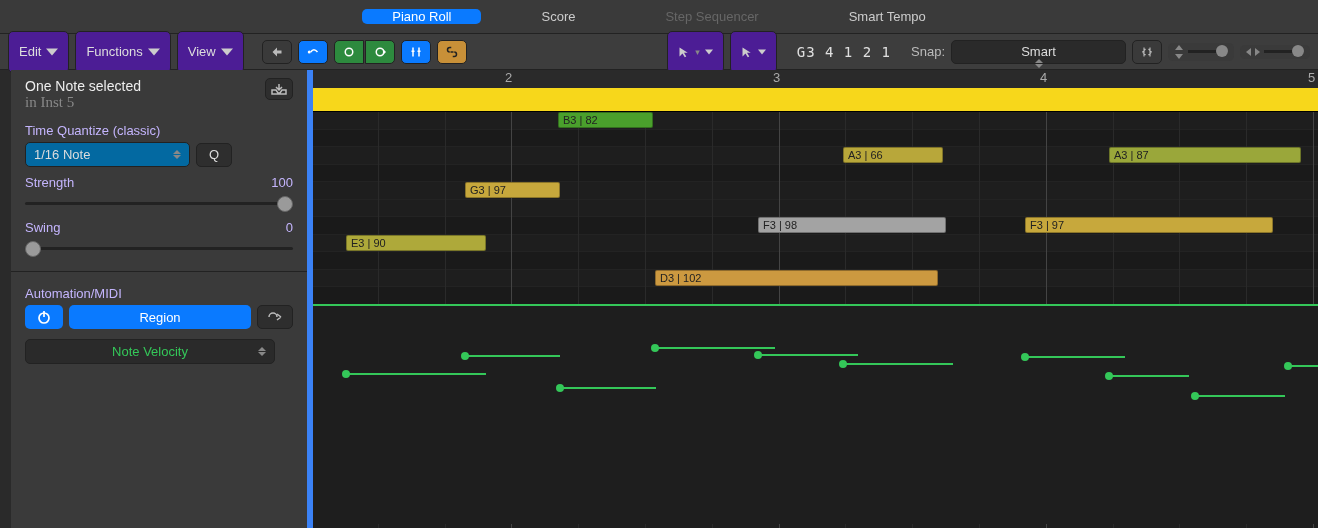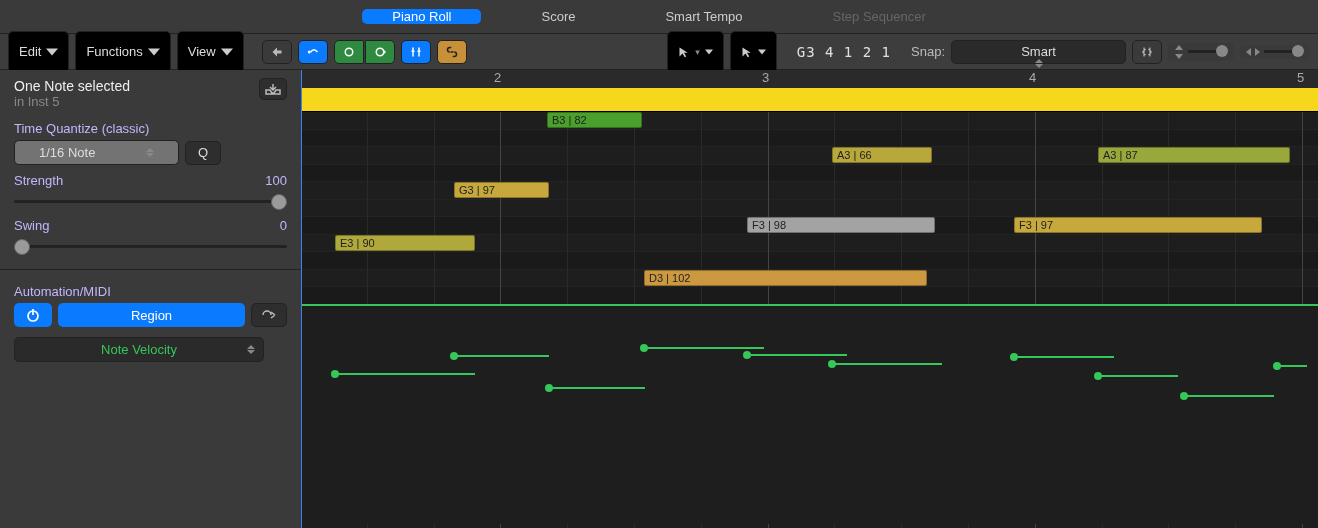--- a/index.html
+++ b/index.html
@@ -4,43 +4,43 @@
 <style>
 * { margin:0; padding:0; box-sizing:border-box; font-family:-apple-system,Helvetica,Arial,sans-serif; }
 body { background:#2a2a2a; color:#ccc; width:1318px; height:528px; overflow:hidden; font-size:13px; }
 
 .tabbar { height:34px; display:flex; align-items:center; justify-content:center; gap:30px; background:#3a3a3a; border-bottom:1px solid #222; }
 .tab { padding:0 30px; color:#ccc; border-radius:5px; cursor:pointer; }
 .tab.active { background:#0a7aff; color:#fff; }
 .tab.disabled { color:#666; }
 
 .toolbar { height:36px; display:flex; align-items:center; padding:0 8px; gap:6px; background:#3d3d3d; border-bottom:1px solid #222; }
-.tbtn { background:#000000; border:1px solid #222; color:#ddd; padding:20px 10px; border-radius:5px; display:inline-flex; align-items:center; gap:5px; cursor:pointer; height:24px; font-size:13px;justify-content:flex-end;}
+.tbtn { background:#4c1d95; border:1px solid #222; color:#ddd; padding:20px 10px; border-radius:5px; display:inline-flex; align-items:center; gap:5px; cursor:pointer; height:24px; font-size:13px;justify-content:flex-end;}
 .tbtn svg { width:12px; height:12px; fill:#ccc; }
 .icobtn { width:30px; justify-content:center; padding:3px; }
 .icobtn.blue { background:#0a7aff; }
 .icobtn.green { background:#2d8a3e; }
 .icobtn.amber { background:#c89038; }
 .icobtn.dark { background:#3a3a3a; }
 .spacer { flex:1; }
 .playhead { font-family:monospace; font-size:14px; color:#e0e0e0; padding:0 14px; letter-spacing:1px;}
 .snapsel { background:#2a2a2a; border:1px solid #222; color:#ddd; padding:3px 10px; border-radius:5px; width:175px; display:flex; align-items:center; justify-content:space-between; height:24px;flex-direction:column;}
 .updn { display:inline-flex; flex-direction:column; gap:1px;}
 .updn span { width:0; height:0; border-left:4px solid transparent; border-right:4px solid transparent;}
 .updn .u { border-bottom:4px solid #888;}
 .updn .d { border-top:4px solid #888;}
 
 .main { display:flex; height:458px; }
-.inspector { width:302px; background:#3a3a3a; border-right:1px solid #3b82f6; padding:8px 14px; position:relative;}
+.inspector { width:302px; background:#3a3a3a; border-right:6px solid #3b82f6; padding:8px 14px; position:relative;margin-left:11px;}
 .insp-hdr { display:flex; justify-content:space-between; align-items:flex-start; margin-bottom:12px;}
 .insp-title { font-size:14px; color:#eee; }
-.insp-sub { font-size:13px; color:#888; }
+.insp-sub { font-size:15px; color:#888;font-family:Liberation Serif, serif; }
 .insp-row { margin-bottom:8px; }
 .insp-label { font-size:13px; color:#c4b5fd; margin-bottom:4px; display:flex; justify-content:space-between;}
-.select { background:#737373; border:1px solid #222; color:#ddd; padding:4px 24px; border-radius:5px; width:165px; display:flex; justify-content:space-between; align-items:center;}
+.select { background:#0369a1; border:1px solid #222; color:#ddd; padding:4px 8px; border-radius:5px; width:165px; display:flex; justify-content:space-between; align-items:center;}
 .qrow { display:flex; gap:6px; align-items:center;}
 .qbtn { background:#2e2e2e; border:1px solid #222; color:#ddd; width:36px; height:24px; border-radius:5px; display:flex; align-items:center; justify-content:center;}
 .slider { position:relative; height:18px; margin-top:2px;}
 .slider-track { position:absolute; top:8px; left:0; right:0; height:3px; background:#222; border-radius:2px;}
 .slider-thumb { position:absolute; top:2px; width:16px; height:16px; border-radius:50%; background:#9a9a9a; border:1px solid #666;}
 .divider { height:1px; background:#222; margin:14px -14px;}
 .seg { display:flex; gap:6px;}
 .seg .pb { background:#0a7aff; border-radius:5px; width:38px; height:24px; display:flex; align-items:center; justify-content:center;}
 .seg .rb { background:#0a7aff; border-radius:5px; flex:1; height:24px; display:flex; align-items:center; justify-content:center; color:#fff; width:160px;}
 .paramsel { background:#2a2a2a; border:1px solid #222; color:#34c759; padding:4px 8px; border-radius:5px; width:250px; display:flex; justify-content:center; align-items:center; margin-top:10px; position:relative;}
@@ -63,22 +63,22 @@
 .auto-ln { position:absolute; height:2px; background:#34c759; transform:translateY(-1px);}
 
 .inbox { background:#2e2e2e; border:1px solid #222; width:28px; height:22px; border-radius:5px; display:flex; align-items:center; justify-content:center;}
 </style>
 </head>
 <body>
 
 <div class="tabbar">
   <div class="tab active">Piano Roll</div>
   <div class="tab">Score</div>
+  <div class="tab disabled">Step Sequencer</div>
   <div class="tab">Smart Tempo</div>
-  <div class="tab disabled">Step Sequencer</div>
 </div>
 
 <div class="toolbar">
   <div class="tbtn">
       <span>Edit</span>
       <svg viewBox="0 0 10 10">
         <polygon points="0,2 10,2 5,8"></polygon>
       </svg>
     </div>
   <div class="tbtn">

